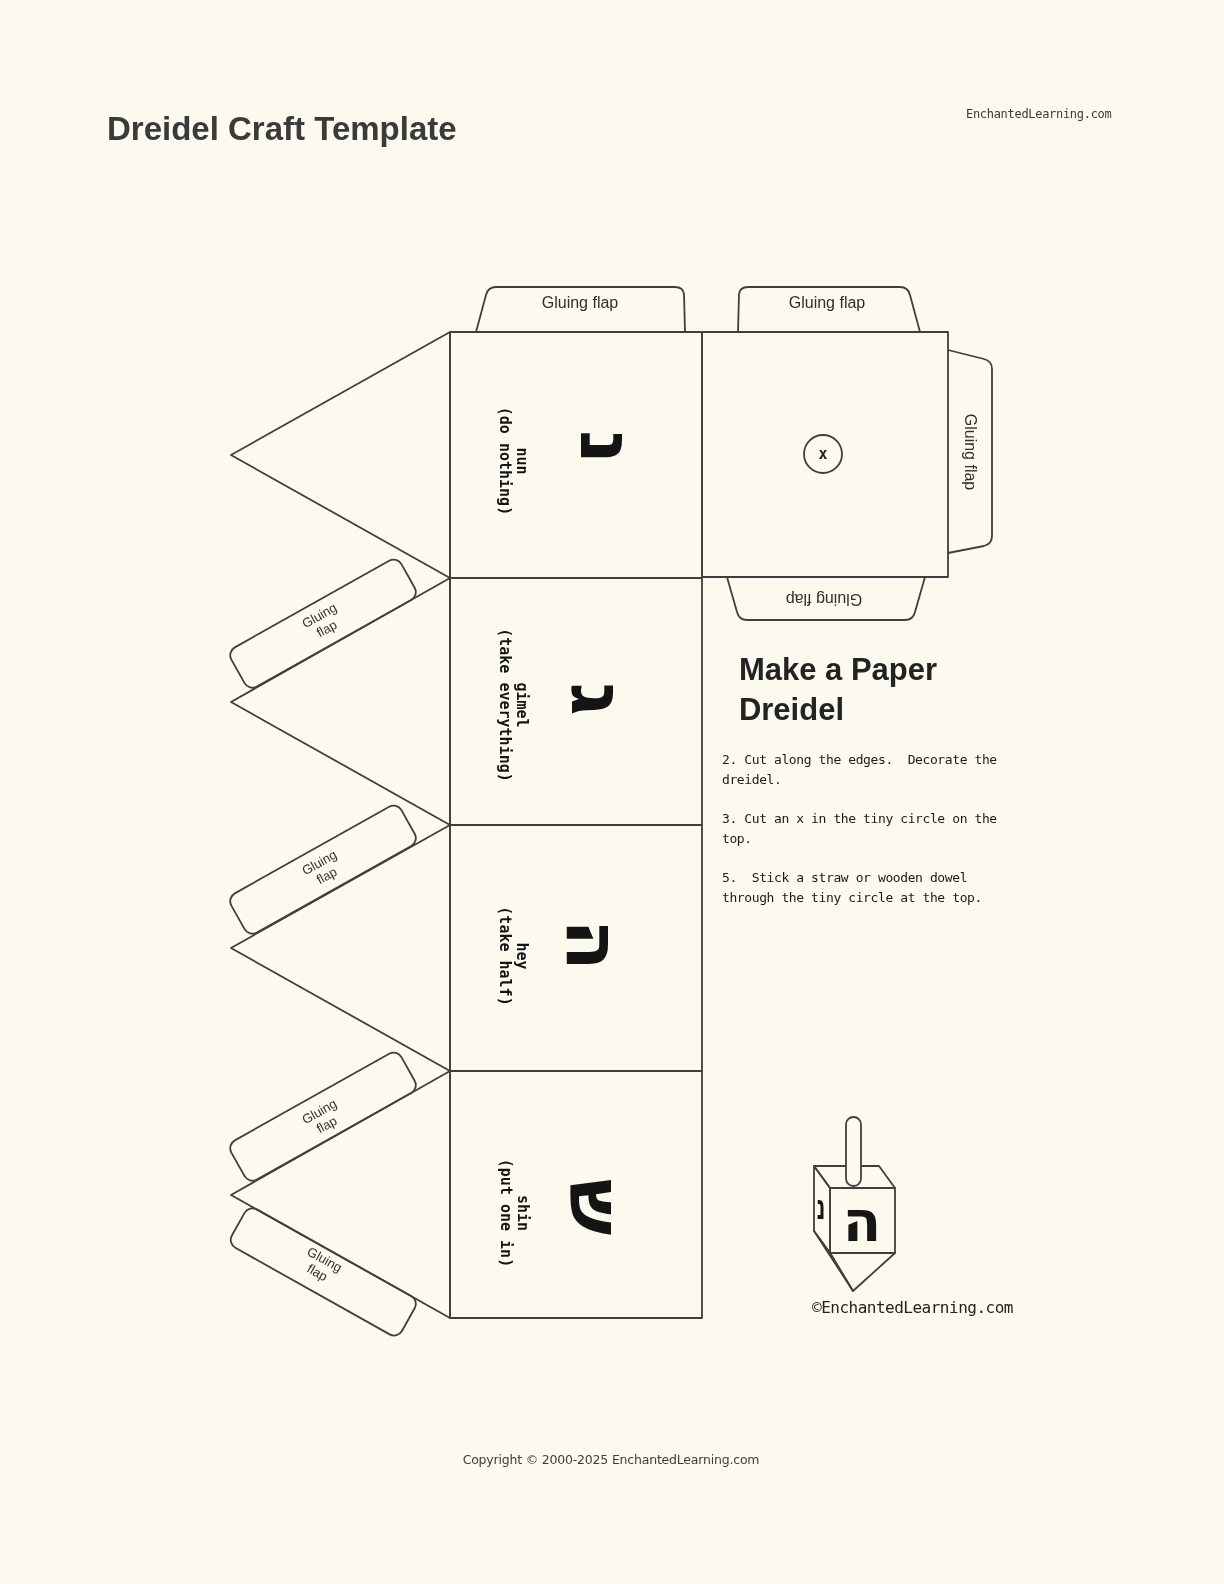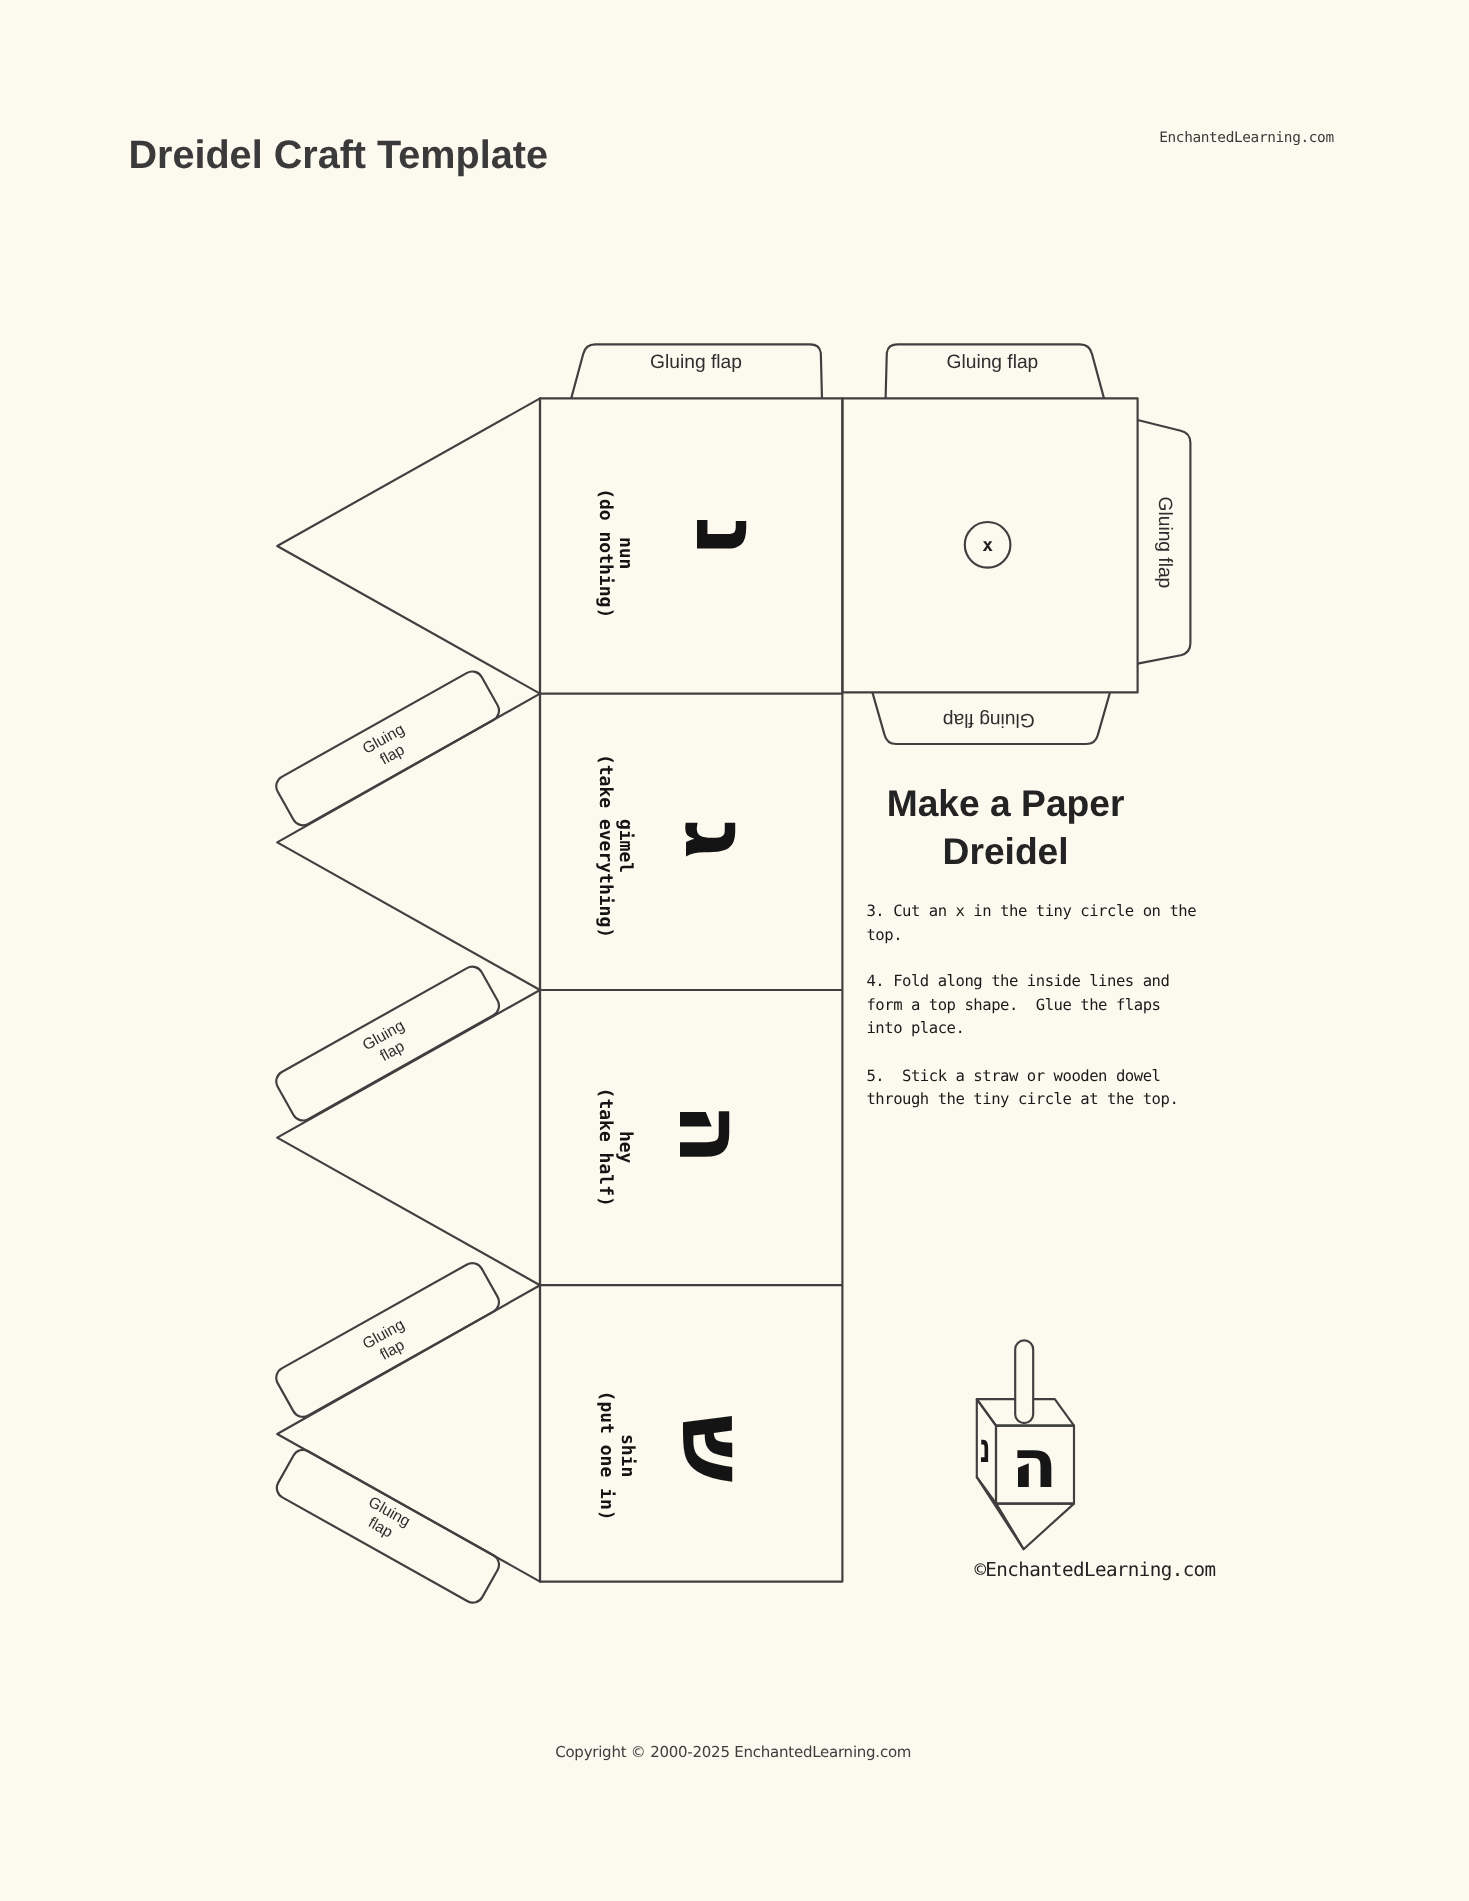--- a/index.html
+++ b/index.html
@@ -47,21 +47,21 @@
     left:823px;top:454px;
     transform:translate(-50%,-50%);
     font-family:"DejaVu Sans Mono",monospace;
     font-weight:bold;font-size:15px;color:#222;
   }
   .instr-heading{
     left:838px;top:650px;
     transform:translateX(-50%);
     font-family:"Liberation Sans",sans-serif;
     font-weight:bold;font-size:31px;line-height:40px;
-    text-align:center;white-space:pre;color:#232323;
+    white-space:pre;color:#232323;
   }
   .instr-steps{
     left:722px;top:750px;width:310px;
     font-family:"DejaVu Sans Mono",monospace;
     font-size:13px;letter-spacing:-0.4px;line-height:19.5px;color:#1A1A1A;
   }
   .instr-steps p{margin:0 0 20px 0;white-space:pre;}
   .dreidel-front-letter{
     left:862px;top:1221px;
     transform:translate(-50%,-50%);
@@ -164,25 +164,24 @@
 <div class="abs face-text" style="left:514px;top:1213px"><div>shin</div><div>(put one in)</div></div>
 
 <div class="abs face-letter" style="left:606px;top:447px">נ</div>
 <div class="abs face-letter" style="left:597px;top:699px">ג</div>
 <div class="abs face-letter" style="left:592px;top:945px">ה</div>
 <div class="abs face-letter" style="left:595px;top:1207px">ש</div>
 
 <div class="abs instr-heading">Make a Paper
 Dreidel</div>
 <div class="abs instr-steps">
+  <p>2. Cut along the edges.  Decorate the
+dreidel.</p>
   <p>3. Cut an x in the tiny circle on the
 top.</p>
-  <p>4. Fold along the inside lines and
-form a top shape.  Glue the flaps
-into place.</p>
   <p>5.  Stick a straw or wooden dowel
 through the tiny circle at the top.</p>
 </div>
 
 <div class="abs dreidel-front-letter">ה</div>
 <div class="abs dreidel-side-letter">נ</div>
 <div class="abs illus-caption">©EnchantedLearning.com</div>
 
 <div class="abs footer-copyright">Copyright © 2000-2025 EnchantedLearning.com</div>
 

